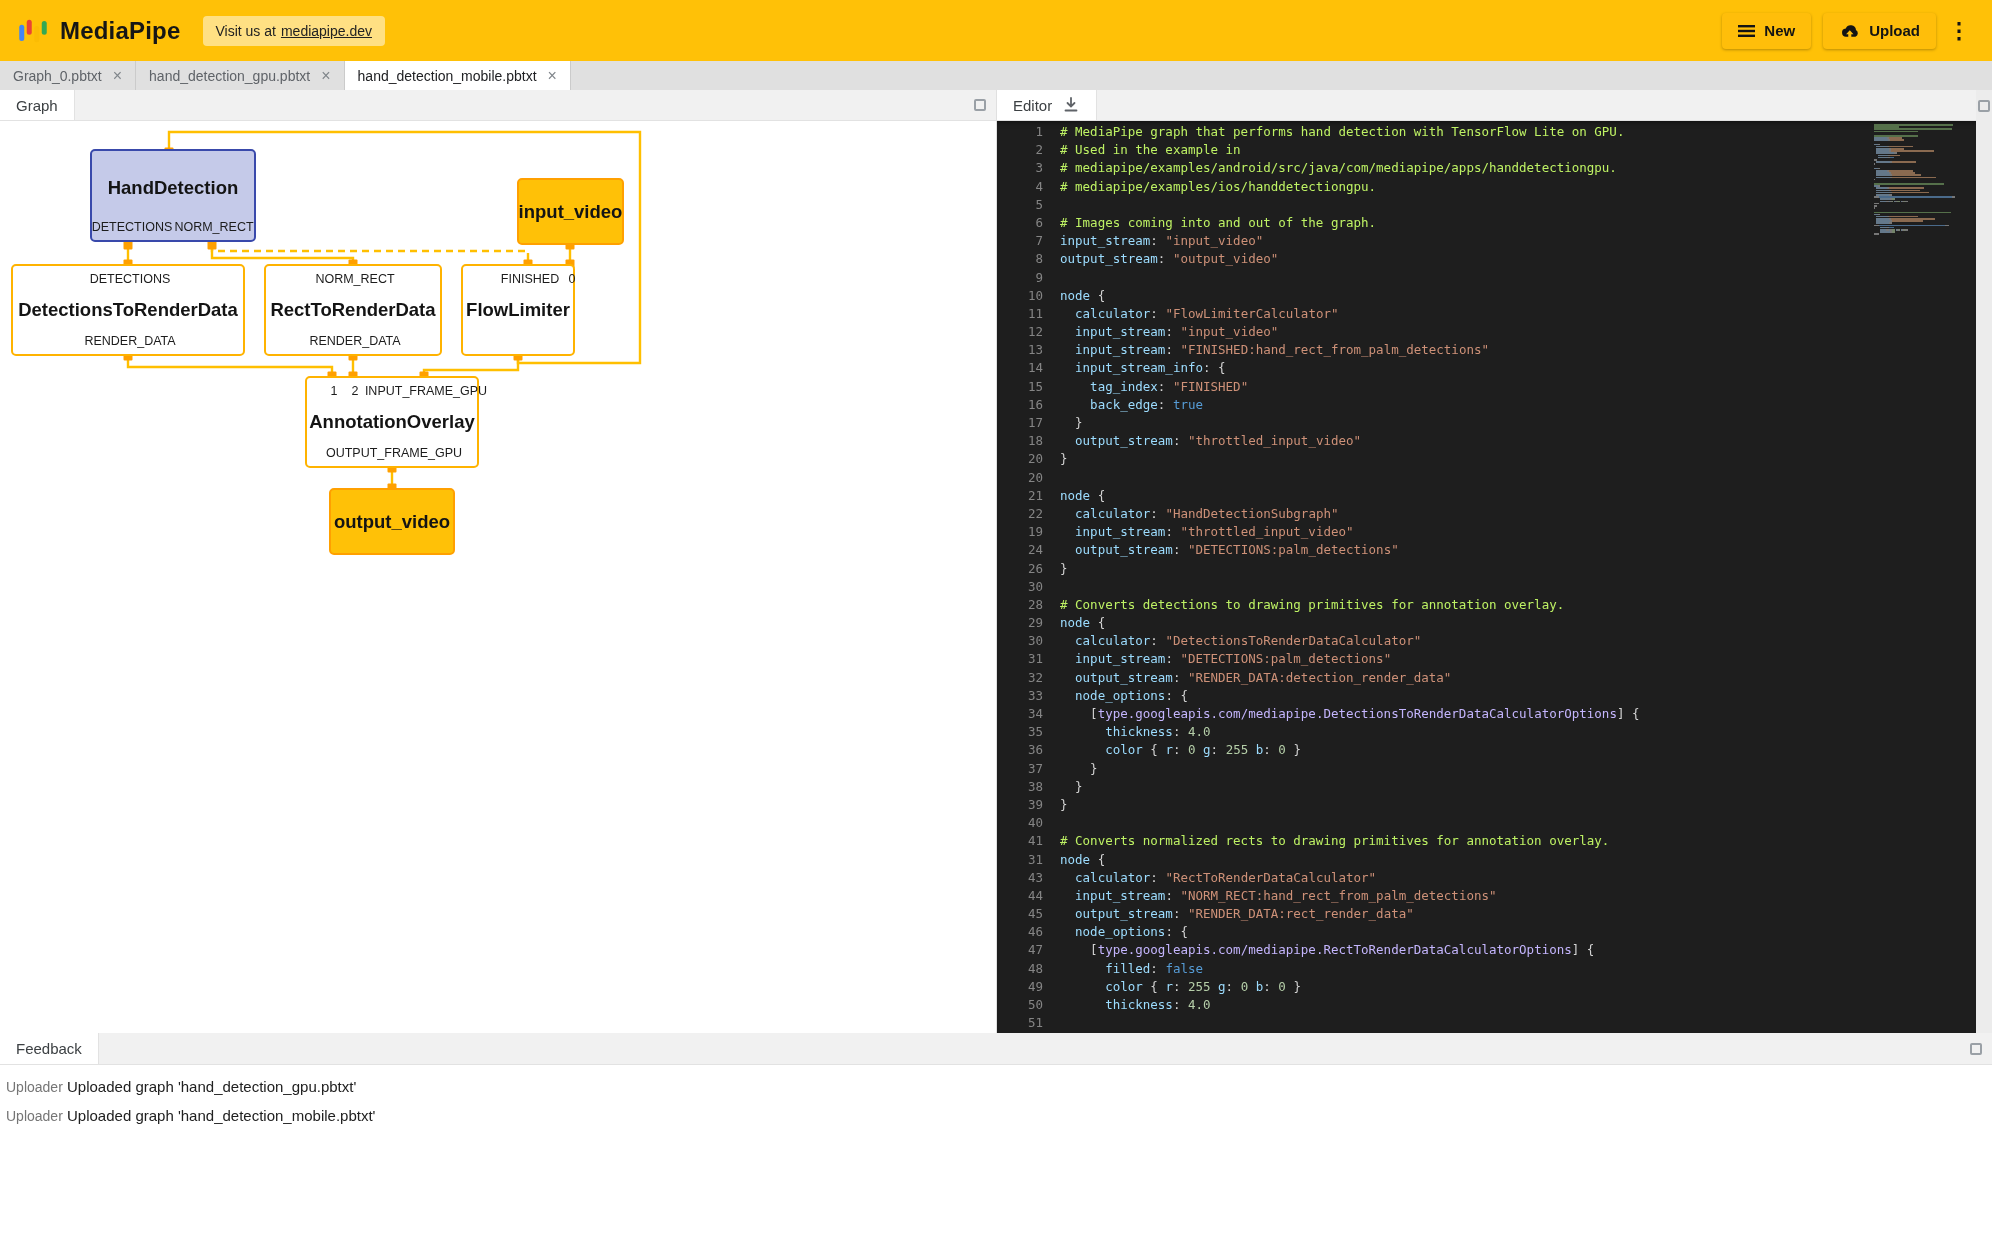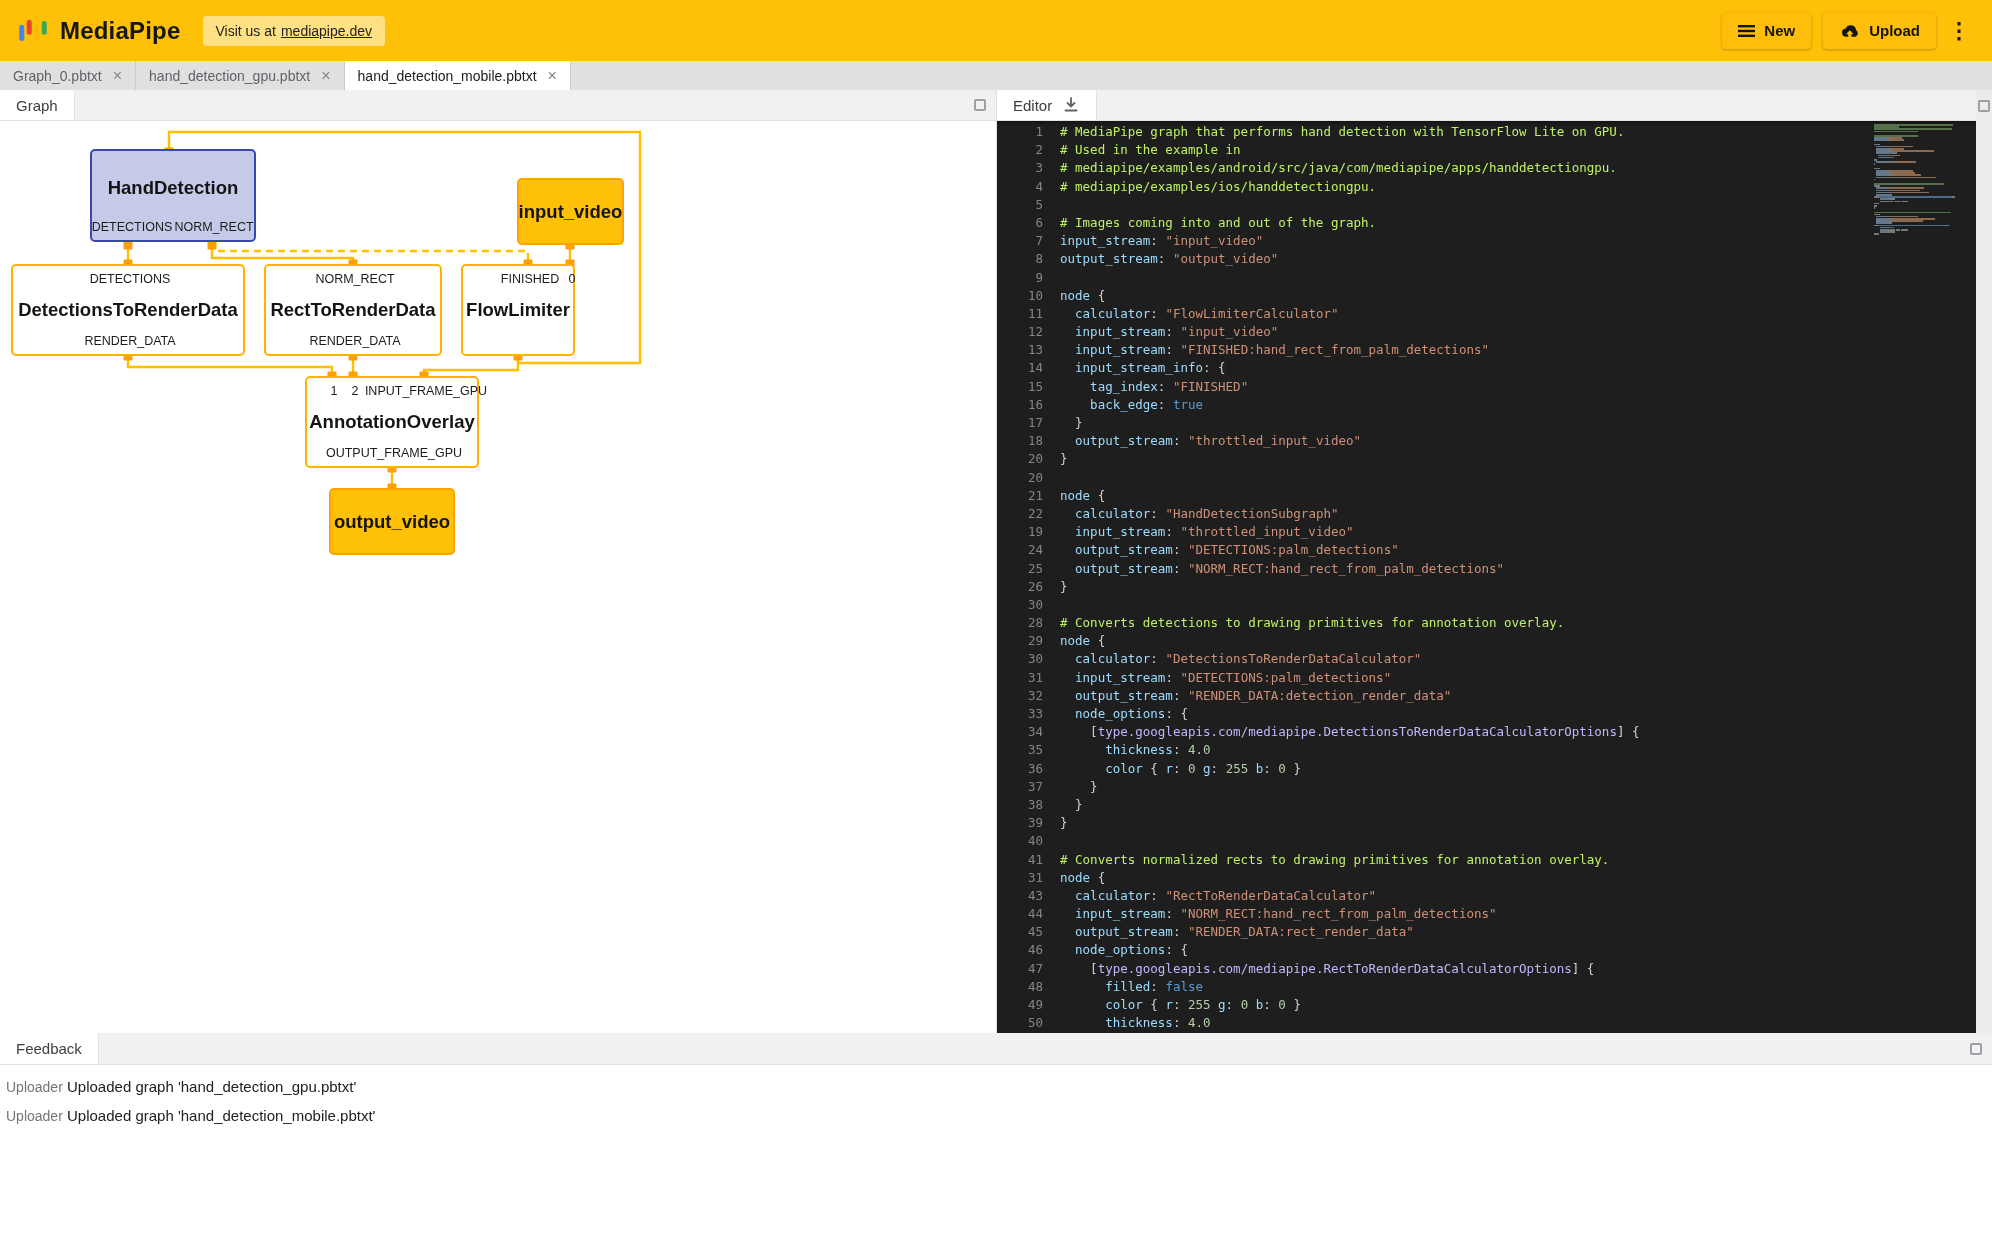--- a/index.html
+++ b/index.html
@@ -226,21 +226,20 @@
           <div class="cline"><span class="cnum">15</span><span class="ctext"><span class="tok-p">    </span><span class="tok-k">tag_index</span><span class="tok-p">: </span><span class="tok-s">"FINISHED"</span></span></div>
           <div class="cline"><span class="cnum">16</span><span class="ctext"><span class="tok-p">    </span><span class="tok-k">back_edge</span><span class="tok-p">: </span><span class="tok-b">true</span></span></div>
           <div class="cline"><span class="cnum">17</span><span class="ctext"><span class="tok-p">  }</span></span></div>
           <div class="cline"><span class="cnum">18</span><span class="ctext"><span class="tok-p">  </span><span class="tok-k">output_stream</span><span class="tok-p">: </span><span class="tok-s">"throttled_input_video"</span></span></div>
           <div class="cline"><span class="cnum">20</span><span class="ctext"><span class="tok-p">}</span></span></div>
           <div class="cline"><span class="cnum">20</span><span class="ctext"></span></div>
           <div class="cline"><span class="cnum">21</span><span class="ctext"><span class="tok-k">node</span><span class="tok-p"> {</span></span></div>
           <div class="cline"><span class="cnum">22</span><span class="ctext"><span class="tok-p">  </span><span class="tok-k">calculator</span><span class="tok-p">: </span><span class="tok-s">"HandDetectionSubgraph"</span></span></div>
           <div class="cline"><span class="cnum">19</span><span class="ctext"><span class="tok-p">  </span><span class="tok-k">input_stream</span><span class="tok-p">: </span><span class="tok-s">"throttled_input_video"</span></span></div>
           <div class="cline"><span class="cnum">24</span><span class="ctext"><span class="tok-p">  </span><span class="tok-k">output_stream</span><span class="tok-p">: </span><span class="tok-s">"DETECTIONS:palm_detections"</span></span></div>
-          <div class="cline"><span class="cnum">25</span><span class="ctext"><span class="tok-p">  </span><span class="tok-k">output_stream</span><span class="tok-p">: </span><span class="tok-s">"NORM_RECT:hand_rect_from_palm_detections"</span></span></div>
           <div class="cline"><span class="cnum">26</span><span class="ctext"><span class="tok-p">}</span></span></div>
           <div class="cline"><span class="cnum">30</span><span class="ctext"></span></div>
           <div class="cline"><span class="cnum">28</span><span class="ctext"><span class="tok-c"># Converts detections to drawing primitives for annotation overlay.</span></span></div>
           <div class="cline"><span class="cnum">29</span><span class="ctext"><span class="tok-k">node</span><span class="tok-p"> {</span></span></div>
           <div class="cline"><span class="cnum">30</span><span class="ctext"><span class="tok-p">  </span><span class="tok-k">calculator</span><span class="tok-p">: </span><span class="tok-s">"DetectionsToRenderDataCalculator"</span></span></div>
           <div class="cline"><span class="cnum">31</span><span class="ctext"><span class="tok-p">  </span><span class="tok-k">input_stream</span><span class="tok-p">: </span><span class="tok-s">"DETECTIONS:palm_detections"</span></span></div>
           <div class="cline"><span class="cnum">32</span><span class="ctext"><span class="tok-p">  </span><span class="tok-k">output_stream</span><span class="tok-p">: </span><span class="tok-s">"RENDER_DATA:detection_render_data"</span></span></div>
           <div class="cline"><span class="cnum">33</span><span class="ctext"><span class="tok-p">  </span><span class="tok-k">node_options</span><span class="tok-p">: {</span></span></div>
           <div class="cline"><span class="cnum">34</span><span class="ctext"><span class="tok-p">    [</span><span class="tok-l">type.googleapis.com/mediapipe.DetectionsToRenderDataCalculatorOptions</span><span class="tok-p">] {</span></span></div>
           <div class="cline"><span class="cnum">35</span><span class="ctext"><span class="tok-p">      </span><span class="tok-k">thickness</span><span class="tok-p">: </span><span class="tok-n">4.0</span></span></div>

